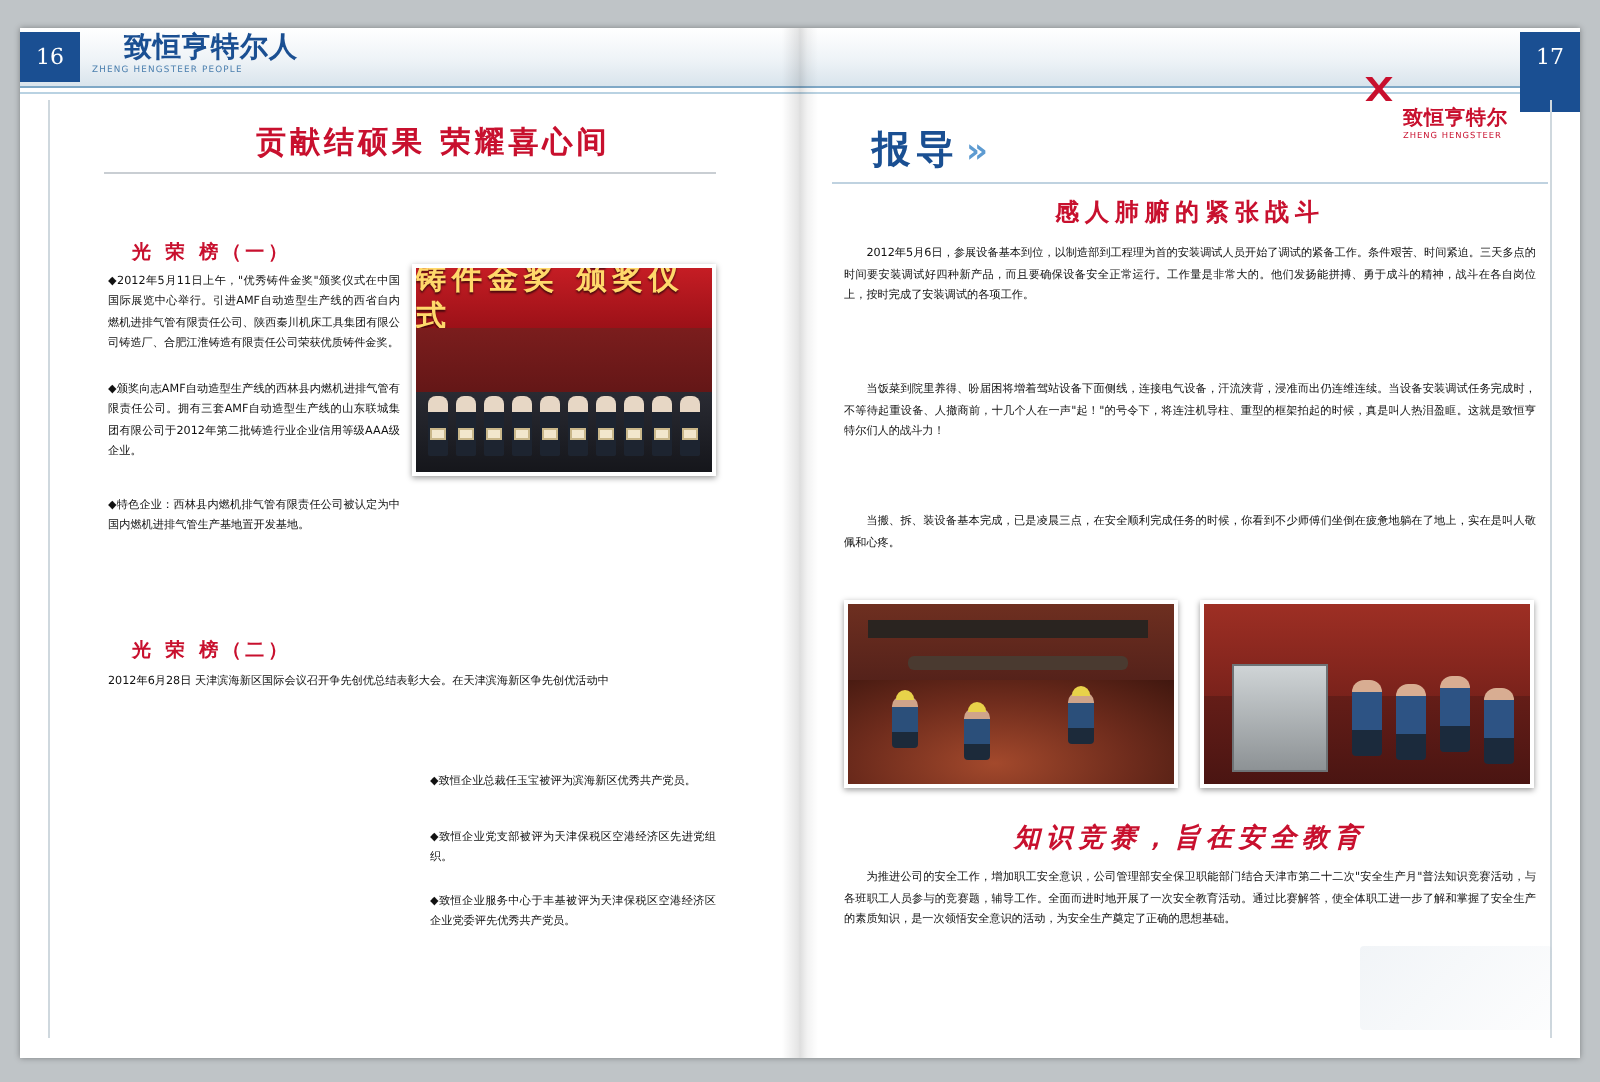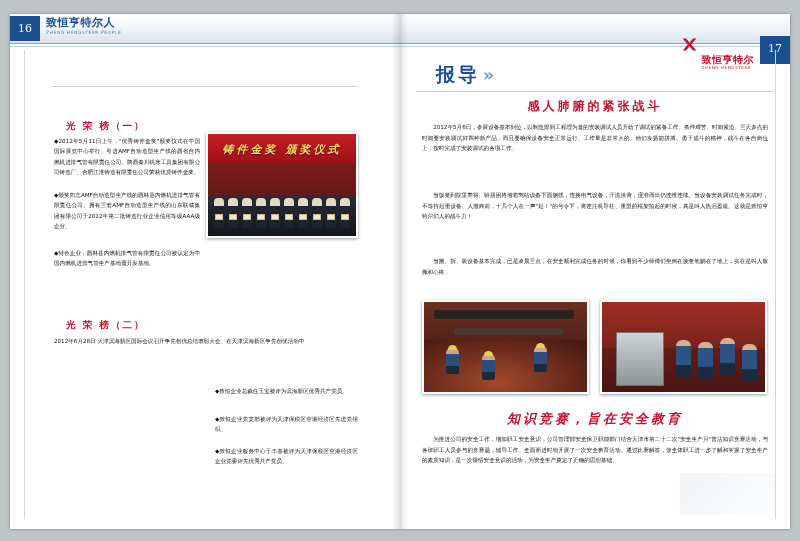--- a/index.html
+++ b/index.html
@@ -60,35 +60,35 @@
   .pgnum-l {
     position: absolute; left: 0; top: 2px;
     width: 30px; height: 25px;
     background: #1a4f92;
     color: #fff;
     font-size: 11px; line-height: 25px; text-align: center;
     font-family: "DejaVu Serif", "Liberation Serif", serif;
   }
   .pgnum-r {
     position: absolute; right: 0; top: 2px;
-    width: 30px; height: 28px;
+    width: 30px; height: 40px;
     background: #1a4f92;
     color: #fff;
     font-size: 11px; line-height: 25px; text-align: center;
     font-family: "DejaVu Serif", "Liberation Serif", serif;
-    margin-top: 20px;
   }
   .masthead-l {
     position: absolute; left: 36px; top: 3px;
     line-height: 1.05;
   }
   .mh-cn {
     font-family: "DejaVu Serif", "Liberation Serif", serif;
-    font-size: 11px; color: #1a4f92; letter-spacing: .5px;
+    font-size: 14px; color: #1a4f92; letter-spacing: .5px;
     font-weight: bold;
+    margin-left: 16px;
   }
   .mh-en {
     font-size: 4.4px; color: #4b7fae; letter-spacing: .6px; margin-top: 2px;
   }
   .brand-r {
     position: absolute; right: 36px; top: 4px;
     display: flex; align-items: center; gap: 4px;
   }
   .brand-mark {
     width: 17px; height: 17px; position: relative;
@@ -137,24 +137,23 @@
   }
   .ph1 {
     left: 196px; top: 118px; width: 152px; height: 106px;
     background: linear-gradient(to bottom, #8d2b2b 0%, #a83030 12%, #7e2222 13%, #5d1717 60%, #3a1010 100%);
   }
   .ph1 .banner {
     position: absolute; left: 0; top: 0; width: 100%; height: 30px;
     background: linear-gradient(to bottom,#c51d24,#9c1118);
     color: #ffd96b;
     font-family: "DejaVu Serif","Liberation Serif",serif;
-    font-size: 11px; font-weight: bold; letter-spacing: 3px;
+    font-size: 15px; font-weight: bold; letter-spacing: 3px;
     display: flex; align-items: center; justify-content: center;
     text-shadow: 0 1px 1px rgba(0,0,0,.6);
-    font-style: italic;
   }
   .ph1 .stage {
     position: absolute; left: 0; top: 30px; width: 100%; height: 46px;
     background: linear-gradient(to bottom,#7b1d1d,#5a1414);
   }
   .ph1 .crowd {
     position: absolute; left: 0; bottom: 0; width: 100%; height: 40px;
     background: linear-gradient(to bottom,#2a2b33,#15161b);
   }
   .ph1 .person {
@@ -310,20 +309,21 @@
         <div class="hdr-rule2"></div>
         <div class="pgnum-l">16</div>
         <div class="masthead-l">
           <div class="mh-cn">致恒亨特尔人</div>
           <div class="mh-en">ZHENG HENGSTEER PEOPLE</div>
         </div>
       </div>
 
       <div class="edge-rule" style="left:14px;"></div>
 
+      <div class="l-title">贡献结硕果  荣耀喜心间</div>
       <div class="l-rule"></div>
 
       <div class="sub-hd" style="left:56px; top:106px;">光 荣 榜（一）</div>
 
       <div class="body-cn" style="left:44px; top:122px; width:146px;">◆2012年5月11日上午，"优秀铸件金奖"颁奖仪式在中国国际展览中心举行。引进AMF自动造型生产线的西省自内燃机进排气管有限责任公司、陕西秦川机床工具集团有限公司铸造厂、合肥江淮铸造有限责任公司荣获优质铸件金奖。</div>
 
       <div class="body-cn" style="left:44px; top:176px; width:146px;">◆颁奖向志AMF自动造型生产线的西林县内燃机进排气管有限责任公司。拥有三套AMF自动造型生产线的山东联城集团有限公司于2012年第二批铸造行业企业信用等级AAA级企业。</div>
 
       <div class="body-cn" style="left:44px; top:234px; width:146px;">◆特色企业：西林县内燃机排气管有限责任公司被认定为中国内燃机进排气管生产基地置开发基地。</div>
 

